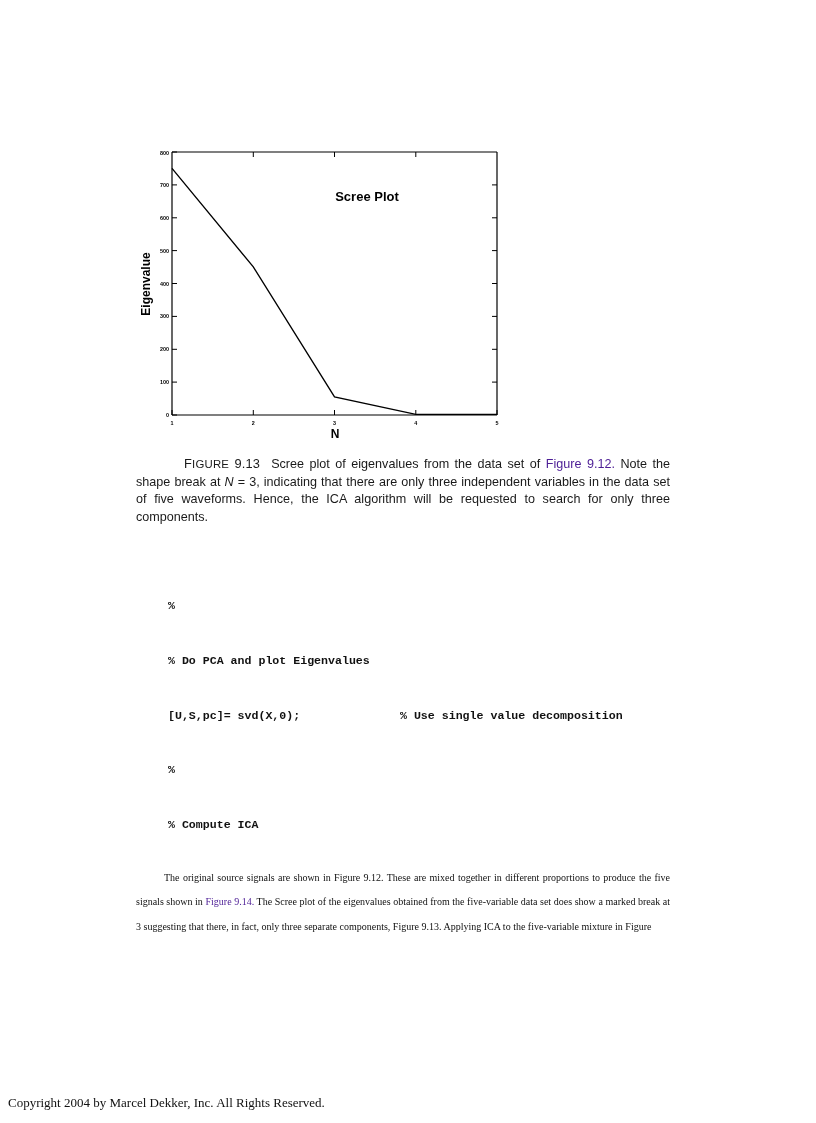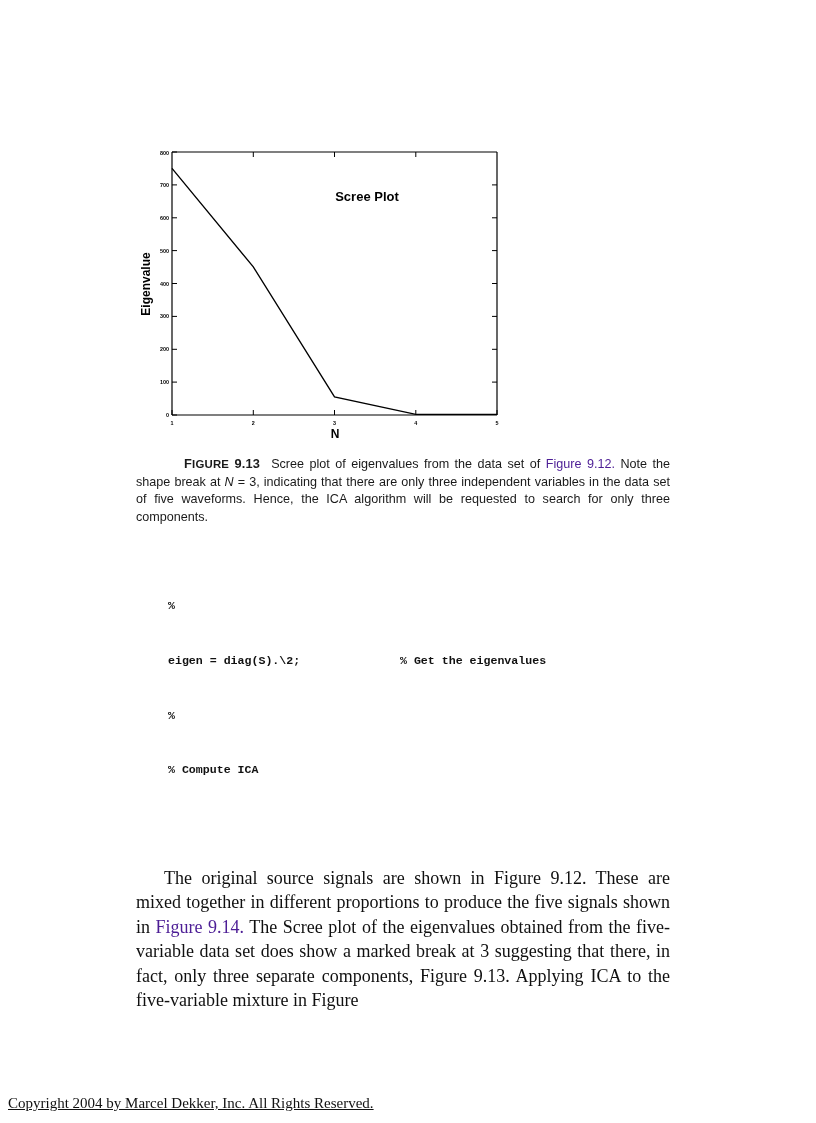--- a/index.html
+++ b/index.html
@@ -32,21 +32,21 @@
     left: 136px;
     top: 455px;
     width: 534px;
     font-family: "Liberation Sans", sans-serif;
     font-size: 12.6px;
     line-height: 17.6px;
     text-align: justify;
     color: #1a1a1a;
   }
   .fig-label {
-    font-weight: bold;
+    font-weight: normal;
     font-size: 11.4px;
     letter-spacing: 0.2px;
     padding-left: 48px;
   }
   .fig-label .big { font-size: 12.8px; }
   .caption-gap { display: inline-block; width: 11px; }
   .link { color: #4c1d95; }
   .ital { font-style: italic; }
 
   
@@ -70,36 +70,35 @@
     top: 0;
   }
 
   
   .body-par {
     position: absolute;
     left: 136px;
     top: 866px;
     width: 534px;
     font-family: "Liberation Serif", serif;
-    font-size: 18px;
+    font-size: 10px;
     line-height: 24.4px;
     text-align: justify;
     text-indent: 28px;
     color: #101010;
   }
 
   
   .footer {
     position: absolute;
     left: 8px;
     top: 1095px;
     font-family: "Liberation Serif", serif;
-    font-size: 15px;
+    font-size: 13px;
     color: #111111;
-    text-decoration: underline;
   }
 
   
   .axis-num {
     font-family: "Liberation Sans", sans-serif;
     font-size: 5.4px;
     font-weight: bold;
     fill: #000;
   }
   .axis-title {
@@ -186,21 +185,22 @@
     <text class="axis-title" x="12" y="139" text-anchor="middle" transform="rotate(-90 12 139)">Eigenvalue</text>
   </svg>
 </div>
 
 <div class="figure-caption">
   <span class="fig-label"><span class="big">F</span><span>IGURE</span>&nbsp;<span class="big">9.13</span></span><span class="caption-gap"></span><span>Scree plot of eigenvalues from the data set of </span><span class="link">Figure 9.12.</span><span> Note the shape break at </span><span class="ital">N</span><span> = 3, indicating that there are only three independent variables in the data set of five waveforms. Hence, the ICA algorithm will be requested to search for only three components.</span>
 </div>
 
 <div class="code-block">
   <div class="code-line"><span>%</span><span class="code-cmt"></span></div>
-  <div class="code-line"><span>eigen = diag(S).\2;</span><span class="code-cmt">% Get the eigenvalues</span></div>
+  <div class="code-line"><span>% Do PCA and plot Eigenvalues</span><span class="code-cmt"></span></div>
+  <div class="code-line"><span>[U,S,pc]= svd(X,0);</span><span class="code-cmt">% Use single value decomposition</span></div>
   <div class="code-line"><span>%</span><span class="code-cmt"></span></div>
   <div class="code-line"><span>% Compute ICA</span><span class="code-cmt"></span></div>
   
   
   
   
   
   
 </div>
 

